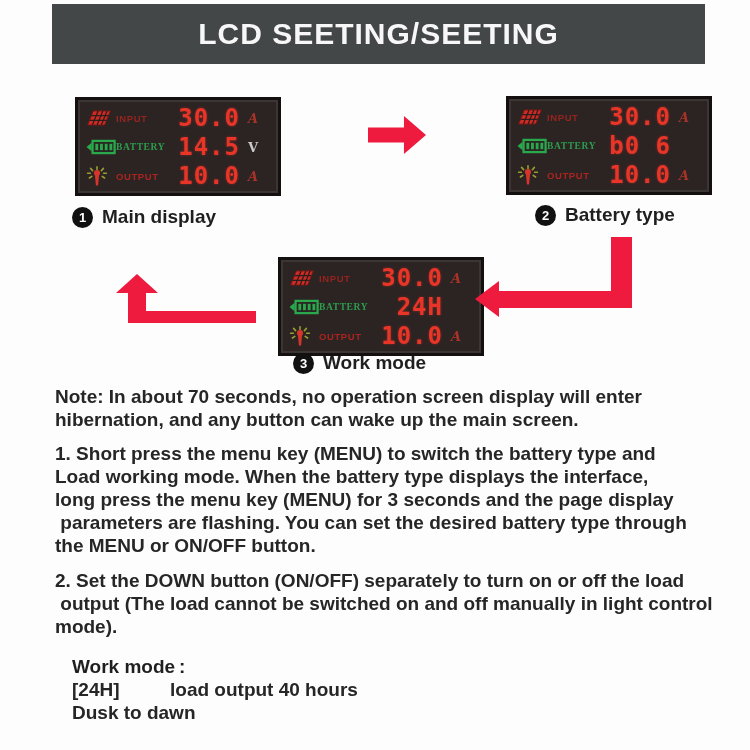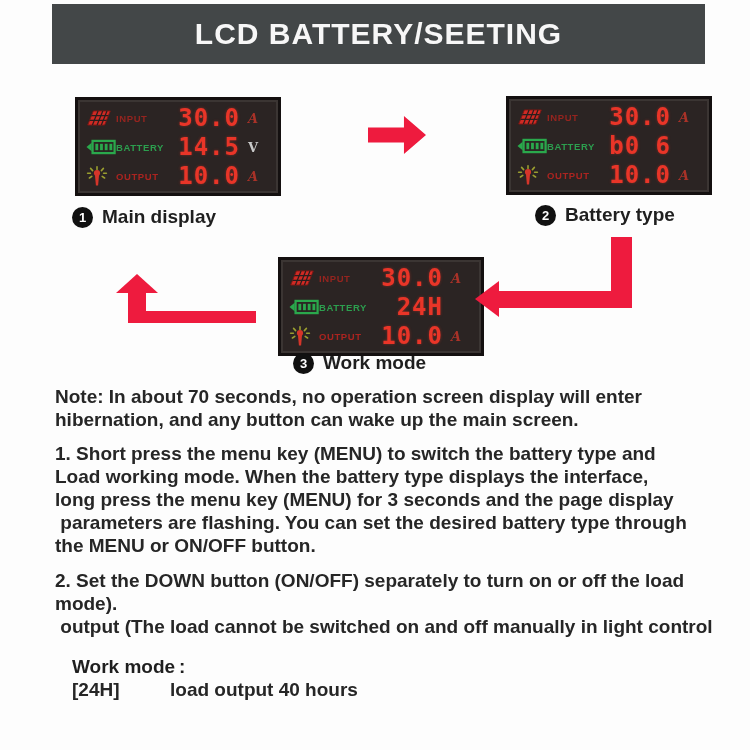--- a/index.html
+++ b/index.html
@@ -23,21 +23,21 @@
     box-shadow:inset 0 0 0 2px #3b3533;
     padding:6px 20px 5px 8px;
     display:flex;flex-direction:column;justify-content:space-between;
   }
   .lcd-row{display:flex;align-items:center;height:24px;}
   .lcd-icon{flex:0 0 30px;display:flex;align-items:center;justify-content:flex-start;}
   .lcd-label{
     flex:0 0 50px;font-size:9.5px;font-weight:bold;letter-spacing:.6px;
   }
   .lbl-input{color:#95241f;}
-  .lbl-batt{color:#2c9e4e;}
+  .lbl-batt{color:#2c9e4e;font-family:Liberation Serif, serif;}
   .lbl-out{color:#ab2420;}
   .lcd-value{
     flex:1;text-align:right;white-space:pre;
     font-family:"DejaVu Sans Mono",monospace;font-weight:bold;
     font-size:24px;color:#e93528;letter-spacing:1px;line-height:24px;
     text-shadow:0 0 3px rgba(233,53,40,.45);
   }
   .lcd-unit{
     flex:0 0 15px;text-align:right;margin-left:3px;
     font-family:"DejaVu Serif",serif;font-style:italic;font-size:13px;font-weight:bold;
@@ -93,21 +93,21 @@
   .legend-heading{font-size:19px;font-weight:bold;color:#1f1f1f;line-height:23px;}
   .legend-heading .colon{margin-left:4px;font-weight:bold;}
   .legend-row{display:flex;line-height:23px;}
   .legend-key{min-width:98px;font-size:19px;font-weight:bold;color:#262626;white-space:pre;}
   .legend-desc{font-size:19px;font-weight:bold;color:#262626;white-space:pre;}
 </style>
 </head>
 <body>
 
 <div class="title-bar">
-  <span>LCD BATTERY/SEETING</span>
+  <span>LCD SEETING/SEETING</span>
 </div>
 
 <div class="lcd" id="lcd-main">
   <div class="lcd-row">
     <span class="lcd-icon">
       <svg width="26" height="16" viewBox="0 0 26 17">
           <polygon points="7,1 25,1 19,16 1,16" fill="#cf2a24" stroke="#7d1714" stroke-width="1"></polygon>
           <line x1="5" y1="6" x2="23" y2="6" stroke="#261f1e" stroke-width="1.3"></line>
           <line x1="3" y1="11" x2="21" y2="11" stroke="#261f1e" stroke-width="1.3"></line>
           <line x1="12" y1="1" x2="6" y2="16" stroke="#261f1e" stroke-width="1.3"></line>
@@ -297,27 +297,28 @@
 <div class="text-block" id="para1">
   <div class="text-line">1. Short press the menu key (MENU) to switch the battery type and</div>
   <div class="text-line">Load working mode. When the battery type displays the interface,</div>
   <div class="text-line">long press the menu key (MENU) for 3 seconds and the page display</div>
   <div class="text-line"> parameters are flashing. You can set the desired battery type through</div>
   <div class="text-line">the MENU or ON/OFF button.</div>
 </div>
 
 <div class="text-block" id="para2">
   <div class="text-line">2. Set the DOWN button (ON/OFF) separately to turn on or off the load</div>
+  <div class="text-line"> output (The load cannot be switched on and off manually in light control</div>
   <div class="text-line">mode).</div>
-  <div class="text-line"> output (The load cannot be switched on and off manually in light control</div>
 </div>
 
 <div id="legend">
   <div class="legend-heading">
     <span>Work mode</span><span class="colon">:</span>
   </div>
   <div class="legend-row">
     <span class="legend-key">[24H]</span>
     <span class="legend-desc">load output 40 hours</span>
   </div>
   <div class="legend-row">
+    <span class="legend-desc">Dusk to dawn</span>
   </div>
 </div>
 
 </body></html>

